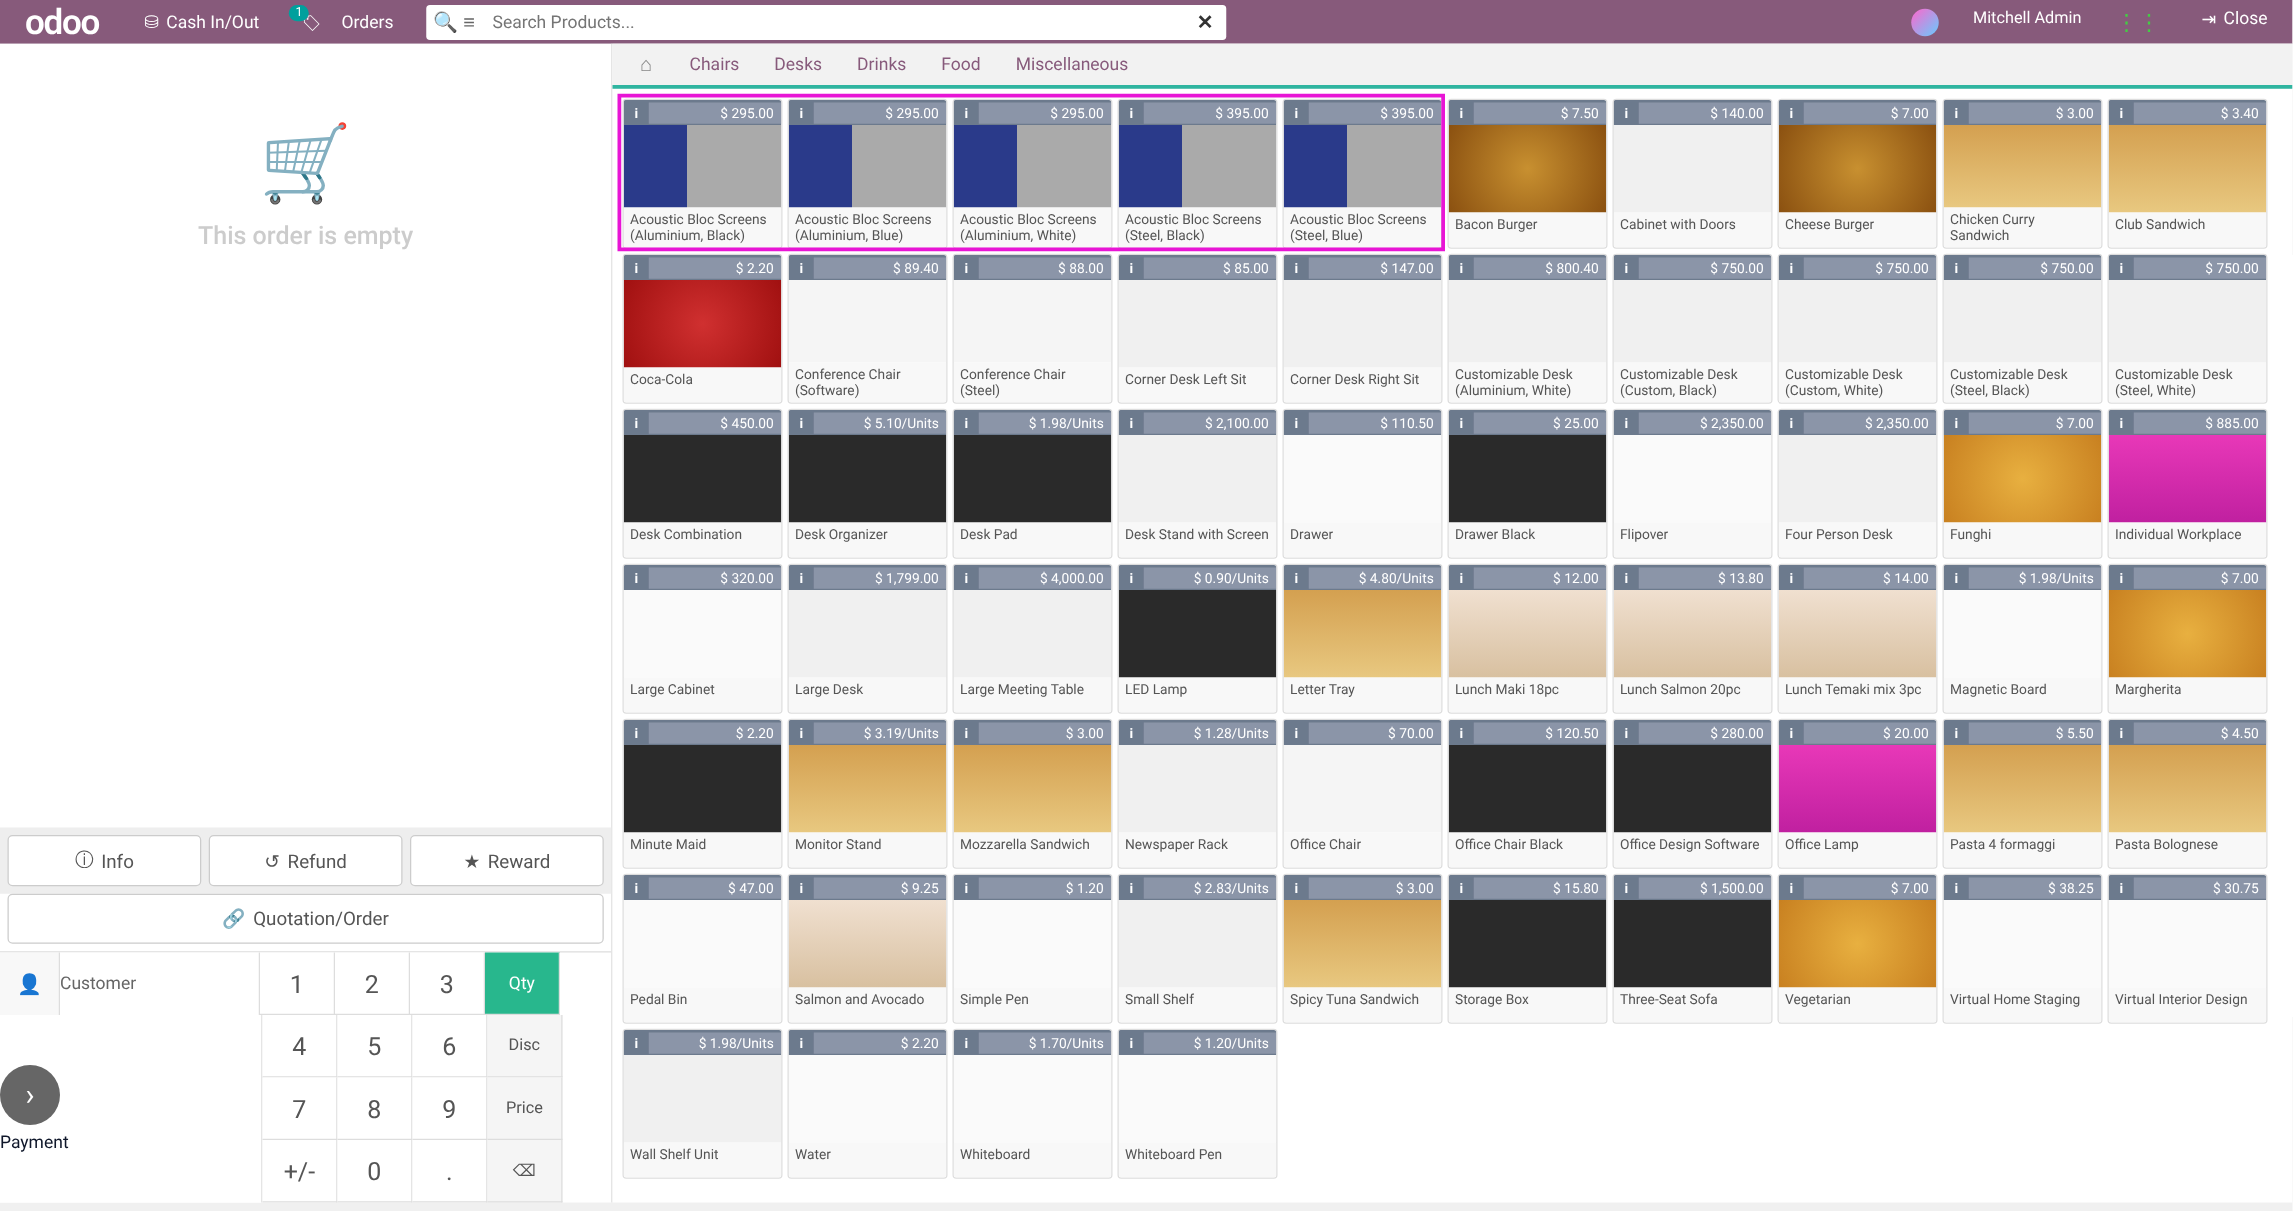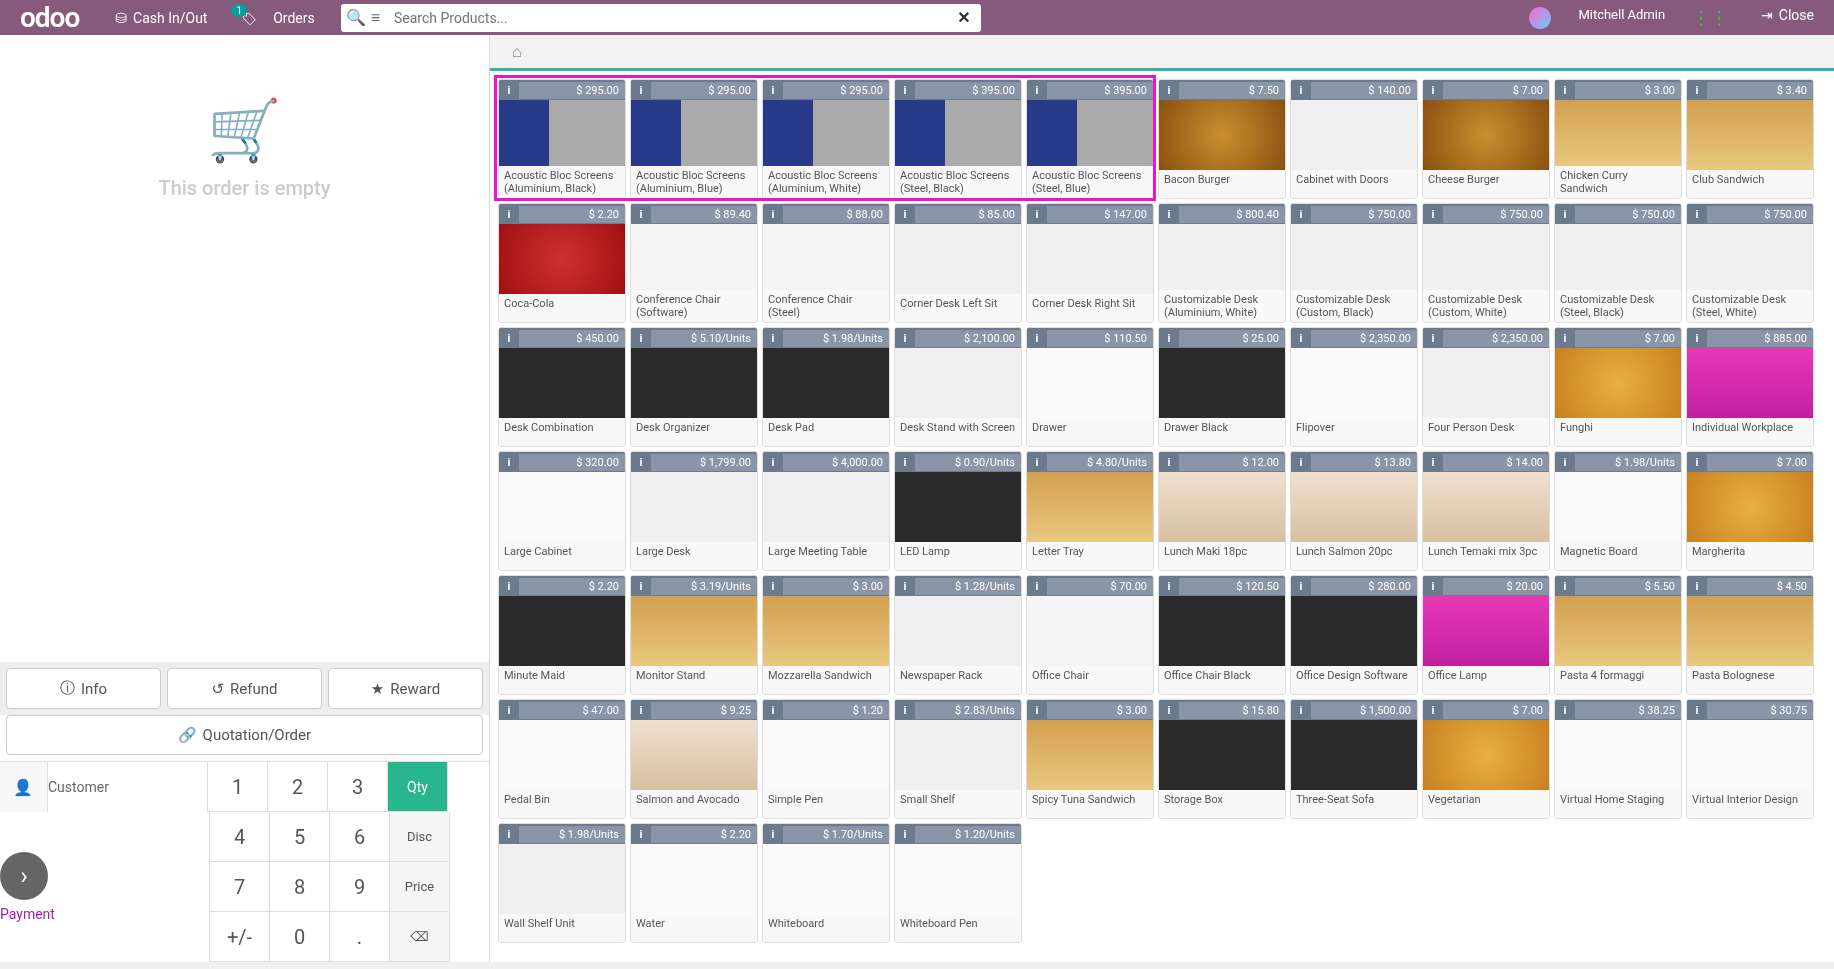--- a/index.html
+++ b/index.html
@@ -35,21 +35,21 @@
 .quotation-btn { margin: 0 6px 6px; padding: 10px; border: 1px solid #ccc; background: #fff; border-radius: 4px; font-size: 15px; cursor: pointer; display: flex; align-items: center; justify-content: center; gap: 6px; color: #555; }
 
 
 .keypad-area { display: flex; border-top: 1px solid #ddd; }
 .customer-col { width: 48px; border-right: 1px solid #ddd; display: flex; align-items: center; justify-content: center; background: #f8f8f8; }
 .key { border: 1px solid #ddd; border-top: none; border-left: none; height: 50px; display: flex; align-items: center; justify-content: center; font-size: 20px; color: #555; background: #fff; cursor: pointer; }
 .key.side { font-size: 13px; background: #f5f5f5; }
 .key.qty { background: #28b78d; color: #fff; font-size: 14px; }
 .payment-col { width: 210px; display: flex; flex-direction: column; align-items: flex-start; justify-content: center; border-right: 1px solid #ddd; background: #fff; }
 .payment-circle { width: 48px; height: 48px; border-radius: 50%; background: #666; color: #fff; display: flex; align-items: center; justify-content: center; font-size: 24px; margin-bottom: 6px; }
-.payment-label { font-size: 14px; color: #a21caf; }
+.payment-label { font-size: 14px; color: #0f172a; }
 
 
 .cats { display: flex; align-items: center; background: #f2f2f2; border-bottom: 3px solid #2fb5a0; height: 36px; padding-left: 8px; gap: 2px; }
 .cat-home { padding: 6px 14px; color: #888; cursor: pointer; }
 .cat-item { padding: 6px 14px; color: #7b5; cursor: pointer; font-size: 14px; color: #875A7B; }
 
 
 .products { flex: 1; overflow-y: auto; padding: 8px; display: grid; grid-template-columns: repeat(10, 128px); gap: 4px; align-content: start; position: relative; }
 .product { border: 1px solid #ddd; background: #fff; border-radius: 3px; overflow: hidden; cursor: pointer; height: 120px; display: flex; flex-direction: column; position: relative; }
 .prod-header { display: flex; align-items: center; background: #6c7a8d; height: 20px; }
@@ -162,20 +162,27 @@
         <div class="key">0</div>
         <div class="key">.</div>
         <div class="key side">⌫</div>
       </div>
     </div>
   </div>
 
   <div class="right">
     <div class="cats">
       <div class="cat-home"><span>⌂</span></div>
+      <div id="cat-list" style="display:flex">
+          <div class="cat-item">Chairs</div>
+          <div class="cat-item">Desks</div>
+          <div class="cat-item">Drinks</div>
+          <div class="cat-item">Food</div>
+          <div class="cat-item">Miscellaneous</div>
+        </div>
     </div>
     <div class="products" id="products">
       <div class="highlight-box" style="top:4px;left:4px;width:662px;height:126px"></div>
     <div class="product">
           <div class="prod-header">
             <div class="prod-info">i</div>
             <div class="prod-price">$ 295.00</div>
           </div>
           <div class="prod-img img-screen"></div>
           <div class="prod-name">Acoustic Bloc Screens (Aluminium, Black)</div>

